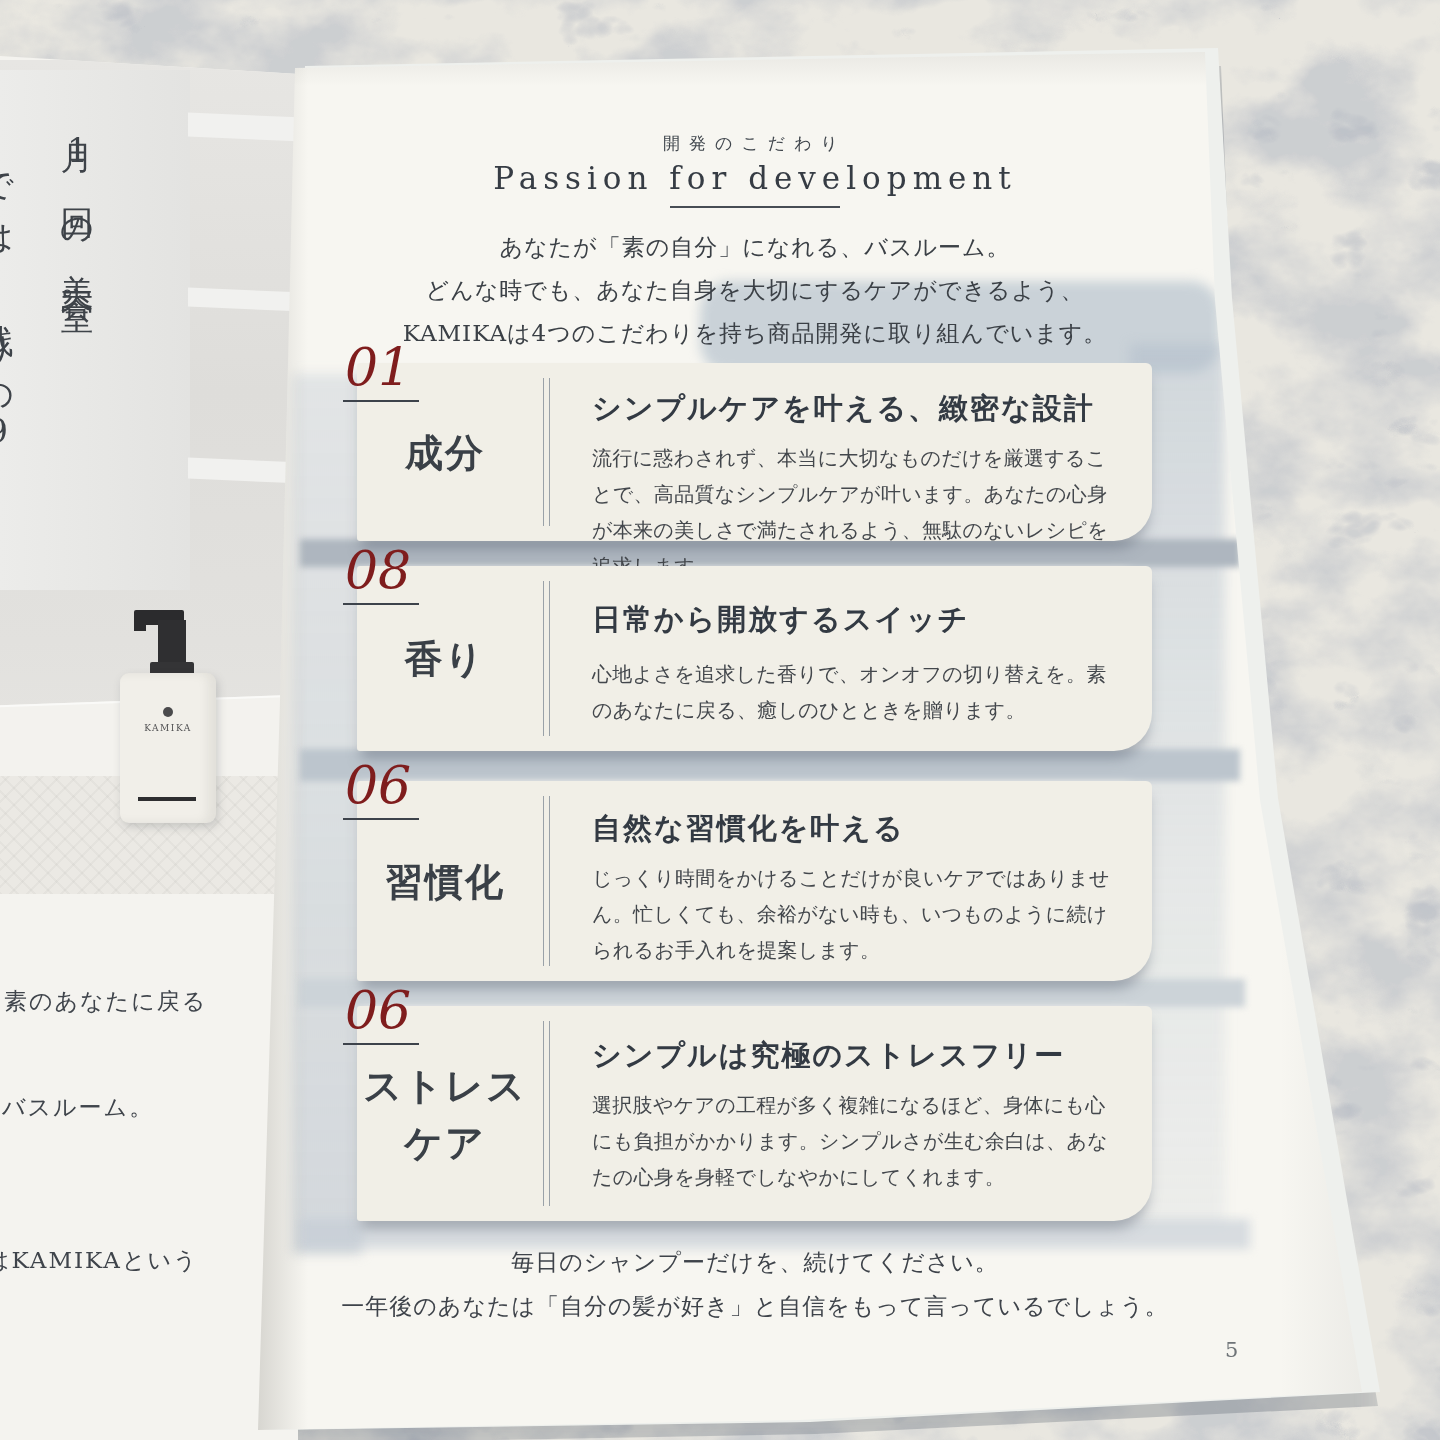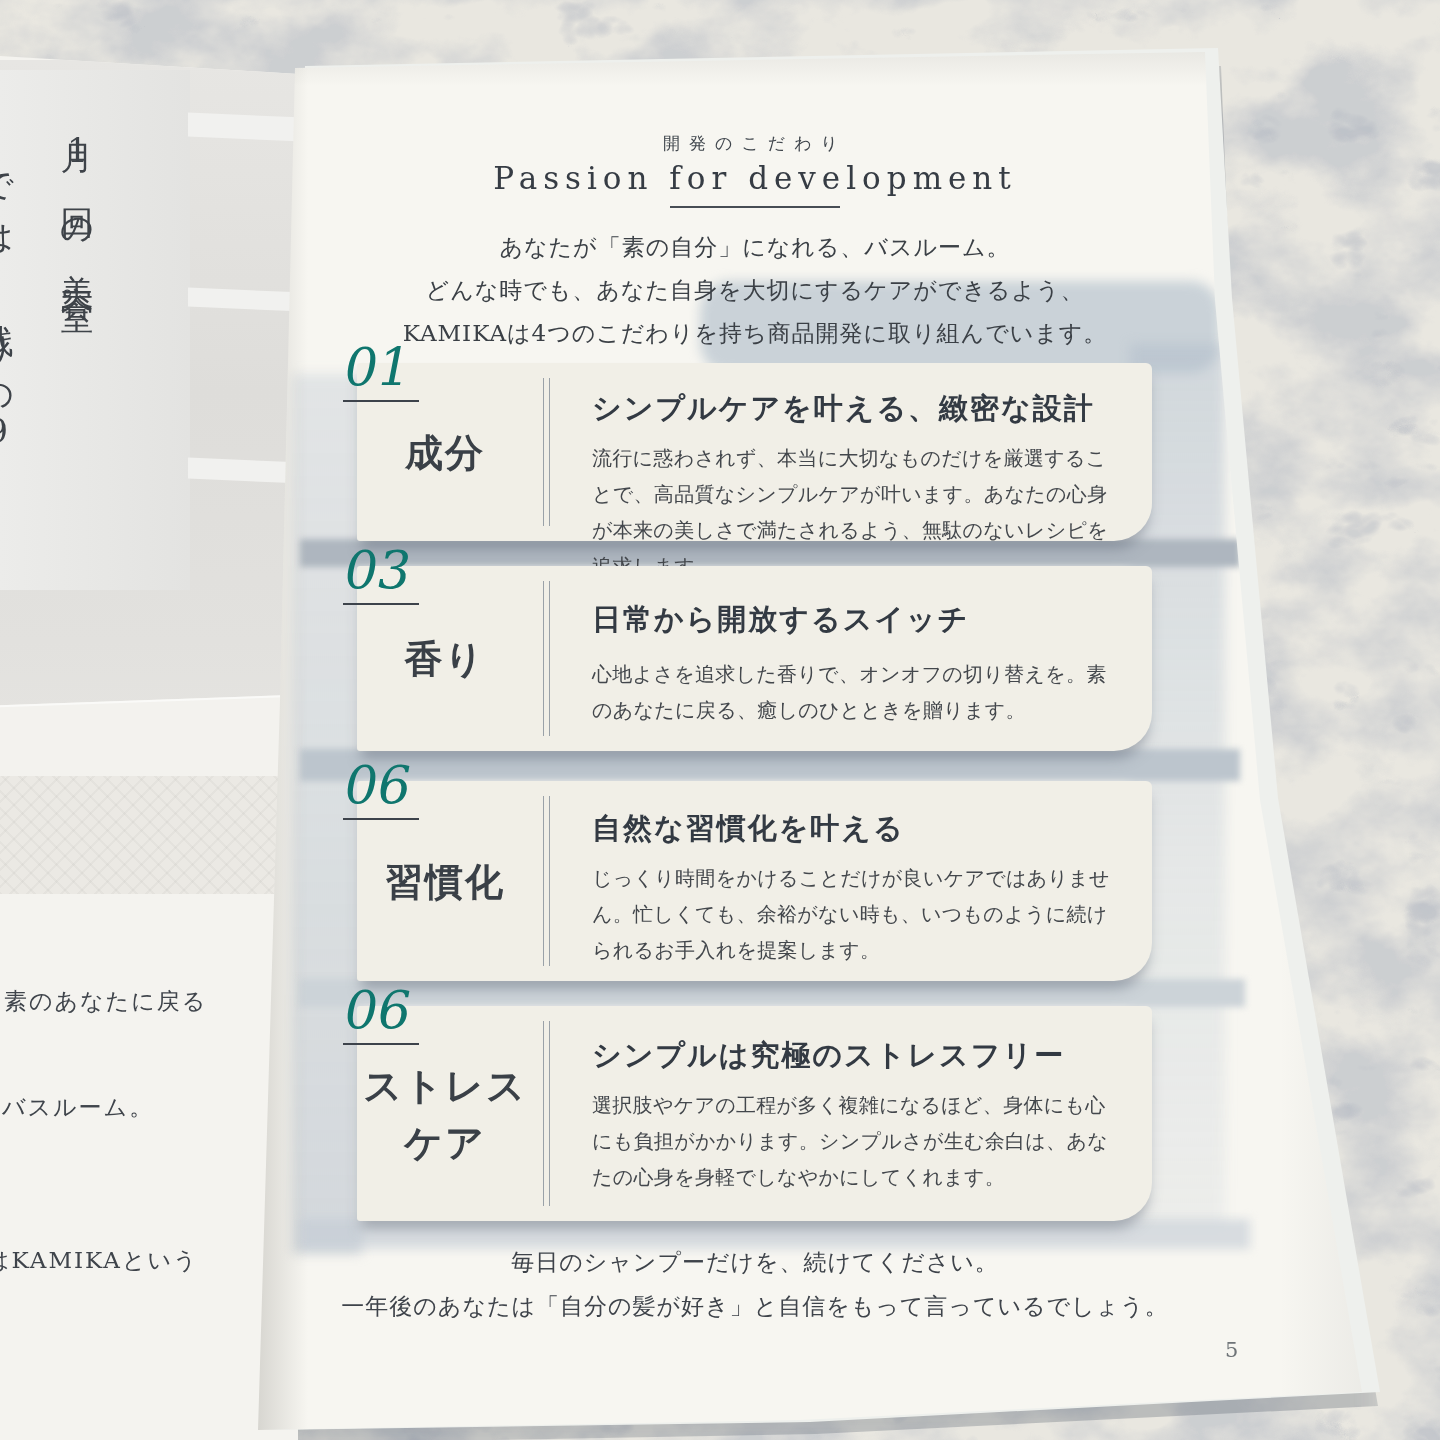--- a/index.html
+++ b/index.html
@@ -61,21 +61,21 @@
   #rp-title{margin-top:5px;font-size:31px;letter-spacing:6px;color:#363c44;}
   #rp-underline{width:170px;height:2px;background:#474d54;margin:10px auto 0;}
   #rp-intro{top:182px;font-size:23px;line-height:43px;letter-spacing:1px;color:#3b4046;}
   #rp-footer{top:1196px;font-size:23px;line-height:44px;letter-spacing:1px;color:#3e434a;}
   #page-num{position:absolute;left:975px;top:1294px;font-size:21px;color:#6f7478;}
 
   .card{position:absolute;left:107px;width:795px;background:#f1efe7;
     border-radius:3px 6px 38px 3px;display:flex;
     box-shadow:0 11px 13px -4px rgba(95,105,122,.5);}
   .card-num{position:absolute;left:-14px;top:-22px;font-style:italic;font-size:52px;line-height:1;
-    color:#0f766e;padding:0 8px 7px 2px;border-bottom:2.5px solid #3d434b;z-index:3;}
+    color:#7f1d1d;padding:0 8px 7px 2px;border-bottom:2.5px solid #3d434b;z-index:3;}
   .card-label{width:176px;display:flex;align-items:center;justify-content:center;text-align:center;
     font-size:38px;letter-spacing:2px;line-height:1.5;color:#3a4047;font-weight:600;padding:0 6px;}
   .card-divider{align-self:stretch;width:7px;margin:15px 12px 15px 10px;
     border-left:1.5px solid #9aa1a8;border-right:1.5px solid #9aa1a8;}
   .card-content{flex:1;padding:26px 34px 0 30px;}
   .card-content h3{margin:0;font-size:29px;font-weight:600;letter-spacing:2px;color:#333a43;
     font-family:"DejaVu Serif",serif;}
   .card-content p{margin:11px 0 0;font-family:"DejaVu Sans",sans-serif;
     font-size:20px;line-height:36px;letter-spacing:.3px;color:#43474c;}
   #card-2 .card-content{padding-top:34px;}
@@ -107,20 +107,30 @@
   <div id="book-shadow"></div>
 
   <div id="left-page">
     <div id="lp-photo">
       <div id="lp-pane"></div>
       <div class="win-bar" style="left:188px;top:55px;width:112px;height:24px;"></div>
       <div class="win-bar" style="left:188px;top:230px;width:112px;height:19px;"></div>
       <div class="win-bar" style="left:188px;top:400px;width:112px;height:21px;"></div>
       <div id="lp-sill"></div>
       <div id="lp-cabinet"></div>
+      <div id="bottle">
+        <div class="spout"></div>
+        <div class="stem"></div>
+        <div class="collar"></div>
+        <div class="body">
+          <div class="logo-dot"></div>
+          <div class="brand">KAMIKA</div>
+          <div class="bar"></div>
+        </div>
+      </div>
     </div>
     <div class="v-text" style="left:54px;top:118px;">月1回の美容室。</div>
     <div class="v-text" style="left:-26px;top:150px;">では、残りの9</div>
     <div class="lp-frag" style="left:4px;top:986px;">素のあなたに戻る</div>
     <div class="lp-frag" style="left:2px;top:1092px;">バスルーム。</div>
     <div class="lp-frag" style="left:-14px;top:1245px;">はKAMIKAという</div>
   </div>
 
   <div id="page-stack"></div>
   <div id="right-page">
@@ -149,21 +159,21 @@
       <div class="card-num">01</div>
       <div class="card-label">成分</div>
       <div class="card-divider"></div>
       <div class="card-content">
         <h3>シンプルケアを叶える、緻密な設計</h3>
         <p>流行に惑わされず、本当に大切なものだけを厳選することで、高品質なシンプルケアが叶います。あなたの心身が本来の美しさで満たされるよう、無駄のないレシピを追求します。</p>
       </div>
     </div>
 
     <div class="card" id="card-2" style="top:522px;height:185px;">
-      <div class="card-num">03</div>
+      <div class="card-num">08</div>
       <div class="card-label">香り</div>
       <div class="card-divider"></div>
       <div class="card-content">
         <h3>日常から開放するスイッチ</h3>
         <p>心地よさを追求した香りで、オンオフの切り替えを。素のあなたに戻る、癒しのひとときを贈ります。</p>
       </div>
     </div>
 
     <div class="card" id="card-3" style="top:737px;height:200px;">
       <div class="card-num">06</div>

